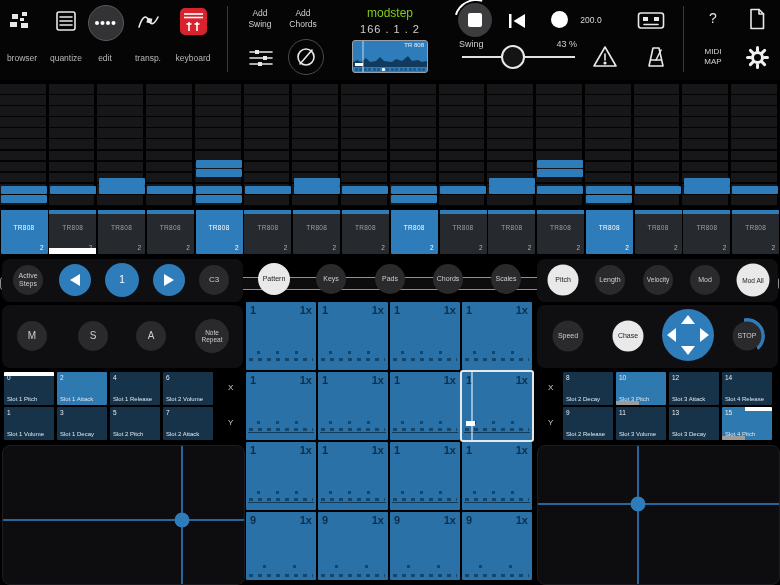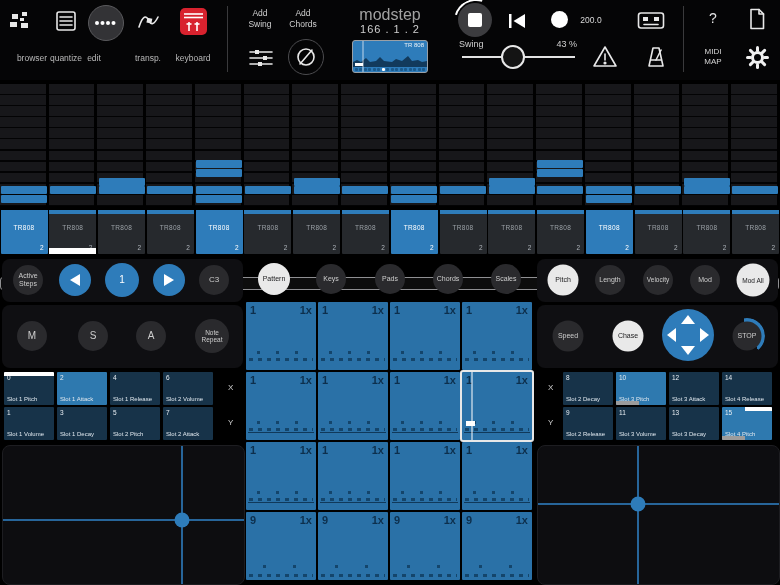--- a/index.html
+++ b/index.html
@@ -5,21 +5,21 @@
   html,body{margin:0;padding:0;background:#000;}
   #app{position:relative;width:780px;height:585px;background:#000;overflow:hidden;
        font-family:"Liberation Sans","DejaVu Sans",sans-serif;color:#d6d6d6;
        -webkit-user-select:none;user-select:none;}
   .abs{position:absolute;}
   
   #topbar{position:absolute;left:0;top:0;width:780px;height:80px;background:#050506;}
   .navlabel{position:absolute;top:53px;font-size:8.5px;color:#b9b9b9;transform:translateX(-50%);white-space:nowrap;}
   .vdiv{position:absolute;top:6px;width:1px;height:66px;background:#3a3a3c;}
   .twoline{position:absolute;font-size:8.5px;color:#cfcfcf;text-align:center;line-height:1.25;transform:translateX(-50%);}
-  #title{position:absolute;left:390px;top:6px;transform:translateX(-50%);font-size:16px;color:#a3a3a3;}
+  #title{position:absolute;left:390px;top:6px;transform:translateX(-50%);font-size:12px;color:#84cc16;}
   #pos{position:absolute;left:390px;top:23px;transform:translateX(-50%);font-size:11px;color:#cfcfcf;letter-spacing:1px;}
   
   #thumb{position:absolute;left:352px;top:40px;width:74px;height:31px;background:#2e7cba;border:1.5px solid #9aa0a6;border-radius:3px;overflow:hidden;}
   #thumb .tlabel{position:absolute;right:3px;top:1px;font-size:6px;color:#eaf2f8;}
   #thumb .tline{position:absolute;left:9px;top:0;width:1.5px;height:100%;background:rgba(255,255,255,.35);}
   #thumb .tdash{position:absolute;left:2px;bottom:6px;width:8px;height:3px;background:#fff;}
   #thumb .dots{position:absolute;left:2px;right:2px;bottom:1.5px;height:3px;display:flex;gap:1.5px;}
   #thumb .dots i{flex:1;background:#1a5a8c;border-radius:1px;}
   #thumb .dots i.on{background:#fff;}
   
@@ -150,23 +150,23 @@
           <g stroke="#fff" stroke-width="1.6">
             <line x1="4" y1="6" x2="23" y2="6"></line>
             <line x1="4" y1="9.5" x2="23" y2="9.5"></line>
             <line x1="9" y1="14" x2="9" y2="23"></line>
             <line x1="17" y1="14" x2="17" y2="23"></line>
             <line x1="6.5" y1="16" x2="11.5" y2="16"></line>
             <line x1="14.5" y1="16" x2="19.5" y2="16"></line>
           </g>
         </svg>
     </div>
-    <div class="navlabel" style="left:32px;">browser</div>
+    <div class="navlabel" style="left:22px;">browser</div>
     <div class="navlabel" style="left:66px;">quantize</div>
-    <div class="navlabel" style="left:94px;text-align:right;">edit</div>
+    <div class="navlabel" style="left:105px;text-align:right;">edit</div>
     <div class="navlabel" style="left:148px;">transp.</div>
     <div class="navlabel" style="left:193px;">keyboard</div>
 
     <div class="vdiv" style="left:227px;"></div>
 
     <div class="twoline" style="left:260px;top:8px;width:40px;">Add Swing</div>
     <div class="twoline" style="left:303px;top:8px;width:40px;">Add Chords</div>
     <div class="abs" style="left:248px;top:48px;">
       <svg width="26" height="20" class="wicon">
           <line x1="2" y1="4" x2="24" y2="4"></line>

